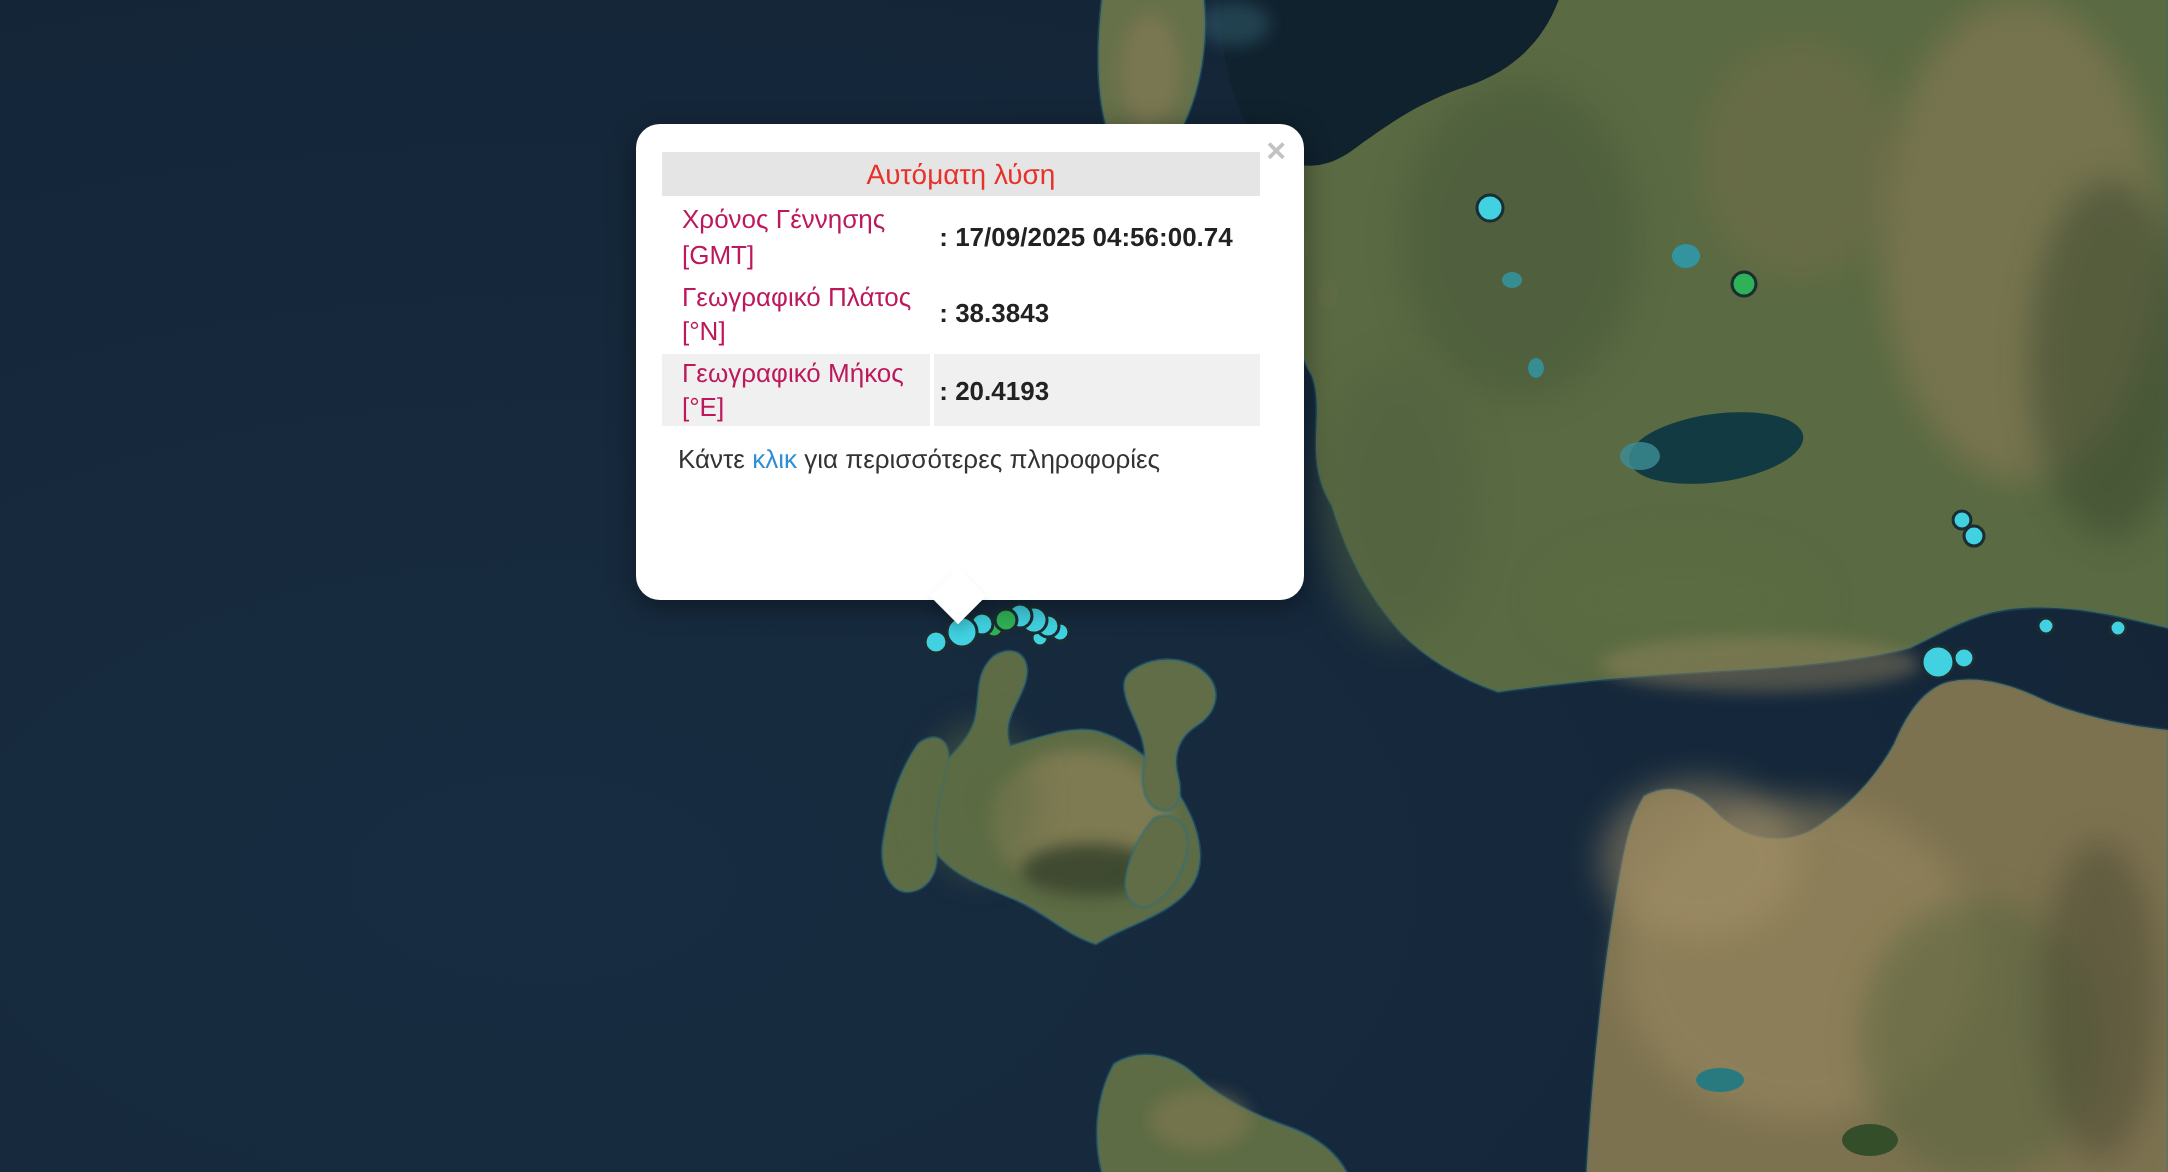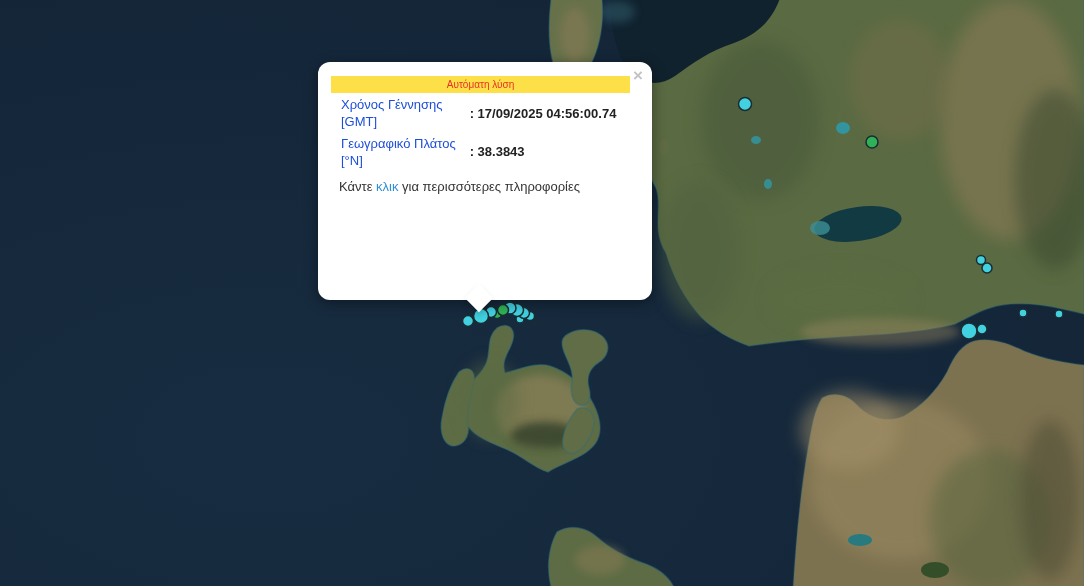--- a/index.html
+++ b/index.html
@@ -27,25 +27,25 @@
     position:absolute;top:5px;right:9px;
     font-size:17px;font-weight:bold;color:#c3c3c3;line-height:17px;
     cursor:pointer;user-select:none;
   }
   .popup-content{
     position:relative;margin:12px 20px 10px 11px;
     font-size:13px;color:#333;z-index:2;
   }
   .popup-content table{width:100%;border-collapse:separate;border-spacing:2px;}
   .popup-content td{padding:1px 3px;line-height:1.32;vertical-align:middle;}
-  .popup-content td.lbl{width:45%;padding-left:10px;color:#1d4ed8;}
+  .popup-content td.lbl{width:45%;padding-left:10px;color:#be185d;}
   .popup-content td.val{color:#222;font-weight:bold;}
   .popup-content tr.shade td{background:#f0f0f0;}
   .popup-content tr.title-row td{
-    text-align:center;padding:2px;background:#fde047;font-size:10px;
+    text-align:center;padding:2px;background:#e5e5e5;font-size:14px;
   }
   .popup-footer{margin:7px 0 0 10px;font-size:13px;color:#333;}
   .popup-footer a{text-decoration:none;cursor:pointer;}
 </style>
 </head>
 <body>
 
 <div class="map-viewport">
 
   <svg class="basemap" width="1084" height="586" viewBox="0 0 1084 586">
@@ -170,20 +170,24 @@
           <td colspan="2" style="color: rgb(232, 49, 42);">Αυτόματη λύση</td>
         </tr>
         <tr>
           <td class="lbl">Χρόνος Γέννησης [GMT]</td>
           <td class="val">: 17/09/2025 04:56:00.74</td>
         </tr>
         <tr>
           <td class="lbl">Γεωγραφικό Πλάτος [°N]</td>
           <td class="val">: 38.3843</td>
         </tr>
+        <tr class="shade">
+          <td class="lbl">Γεωγραφικό Μήκος [°E]</td>
+          <td class="val">: 20.4193</td>
+        </tr>
       </tbody>
         </table>
       <div class="popup-footer">
         <span>Κάντε </span><a style="color: rgb(47, 143, 212); margin-top: 14px;">κλικ</a><span> για περισσότερες πληροφορίες</span>
       </div>
     </div>
   </div>
 
 </div>
 

